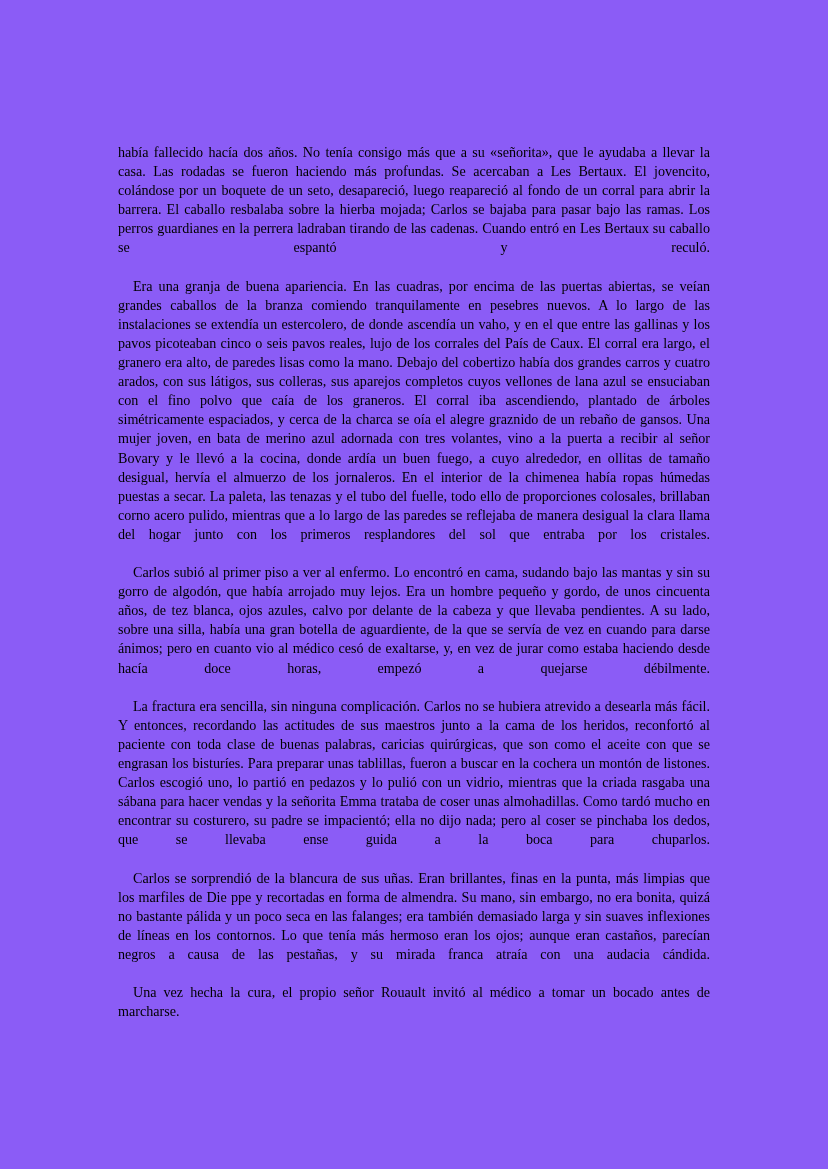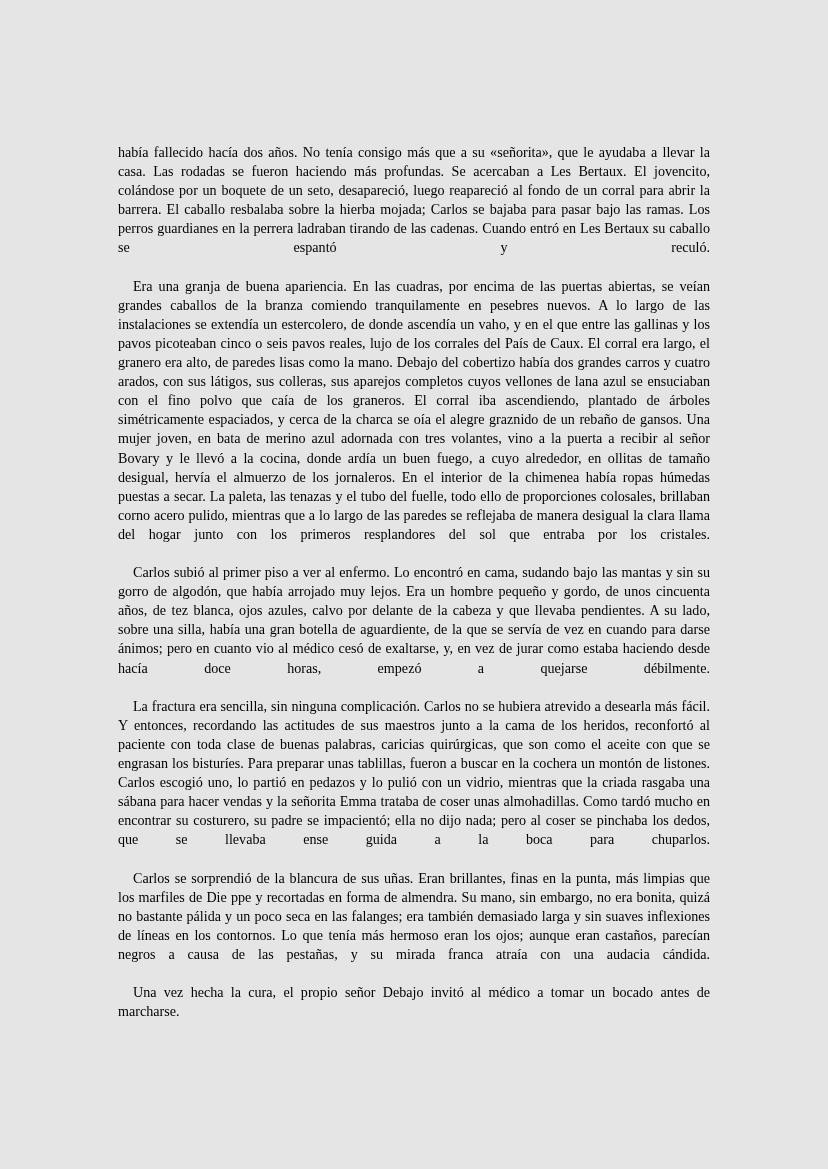--- a/index.html
+++ b/index.html
@@ -6,21 +6,21 @@
   html, body {
     margin: 0;
     padding: 0;
     background: #ffffff;
   }
   .page {
     position: relative;
     width: 828px;
     height: 1169px;
     margin: 0 auto;
-    background: #e5e5e5;
+    background: #8b5cf6;
     overflow: hidden;
   }
   .text-block {
     position: absolute;
     left: 118px;
     top: 143px;
     width: 592px;
   }
   p.para {
     margin: 0;
@@ -49,15 +49,15 @@
 </head>
 <body>
 
 <div class="page">
   <div class="text-block">
     <p class="para no-indent">había fallecido hacía dos años. No tenía consigo más que a su «señorita», que le ayudaba a llevar la casa. Las rodadas se fueron haciendo más profundas. Se acercaban a Les Bertaux. El jovencito, colándose por un boquete de un seto, desapareció, luego reapareció al fondo de un corral para abrir la barrera. El caballo resbalaba sobre la hierba mojada; Carlos se bajaba para pasar bajo las ramas. Los perros guardianes en la perrera ladraban tirando de las cadenas. Cuando entró en Les Bertaux su caballo se espantó y reculó.</p>
     <p class="para">Era una granja de buena apariencia. En las cuadras, por encima de las puertas abiertas, se veían grandes caballos de la branza comiendo tranquilamente en pesebres nuevos. A lo largo de las instalaciones se extendía un estercolero, de donde ascendía un vaho, y en el que entre las gallinas y los pavos picoteaban cinco o seis pavos reales, lujo de los corrales del País de Caux. El corral era largo, el granero era alto, de paredes lisas como la mano. Debajo del cobertizo había dos grandes carros y cuatro arados, con sus látigos, sus colleras, sus aparejos completos cuyos vellones de lana azul se ensuciaban con el fino polvo que caía de los graneros. El corral iba ascendiendo, plantado de árboles simétricamente espaciados, y cerca de la charca se oía el alegre graznido de un rebaño de gansos. Una mujer joven, en bata de merino azul adornada con tres volantes, vino a la puerta a recibir al señor Bovary y le llevó a la cocina, donde ardía un buen fuego, a cuyo alrededor, en ollitas de tamaño desigual, hervía el almuerzo de los jornaleros. En el interior de la chimenea había ropas húmedas puestas a secar. La paleta, las tenazas y el tubo del fuelle, todo ello de proporciones colosales, brillaban corno acero pulido, mientras que a lo largo de las paredes se reflejaba de manera desigual la clara llama del hogar junto con los primeros resplandores del sol que entraba por los cristales.</p>
     <p class="para">Carlos subió al primer piso a ver al enfermo. Lo encontró en cama, sudando bajo las mantas y sin su gorro de algodón, que había arrojado muy lejos. Era un hombre pequeño y gordo, de unos cincuenta años, de tez blanca, ojos azules, calvo por delante de la cabeza y que llevaba pendientes. A su lado, sobre una silla, había una gran botella de aguardiente, de la que se servía de vez en cuando para darse ánimos; pero en cuanto vio al médico cesó de exaltarse, y, en vez de jurar como estaba haciendo desde hacía doce horas, empezó a quejarse débilmente.</p>
     <p class="para">La fractura era sencilla, sin ninguna complicación. Carlos no se hubiera atrevido a desearla más fácil. Y entonces, recordando las actitudes de sus maestros junto a la cama de los heridos, reconfortó al paciente con toda clase de buenas palabras, caricias quirúrgicas, que son como el aceite con que se engrasan los bisturíes. Para preparar unas tablillas, fueron a buscar en la cochera un montón de listones. Carlos escogió uno, lo partió en pedazos y lo pulió con un vidrio, mientras que la criada rasgaba una sábana para hacer vendas y la señorita Emma trataba de coser unas almohadillas. Como tardó mucho en encontrar su costurero, su padre se impacientó; ella no dijo nada; pero al coser se pinchaba los dedos, que se llevaba ense guida a la boca para chuparlos.</p>
     <p class="para">Carlos se sorprendió de la blancura de sus uñas. Eran brillantes, finas en la punta, más limpias que los marfiles de Die ppe y recortadas en forma de almendra. Su mano, sin embargo, no era bonita, quizá no bastante pálida y un poco seca en las falanges; era también demasiado larga y sin suaves inflexiones de líneas en los contornos. Lo que tenía más hermoso eran los ojos; aunque eran castaños, parecían negros a causa de las pestañas, y su mirada franca atraía con una audacia cándida.</p>
-    <p class="para">Una vez hecha la cura, el propio señor Debajo invitó al médico a tomar un bocado antes de marcharse.</p>
+    <p class="para">Una vez hecha la cura, el propio señor Rouault invitó al médico a tomar un bocado antes de marcharse.</p>
   </div>
 </div>
 
 </body></html>

